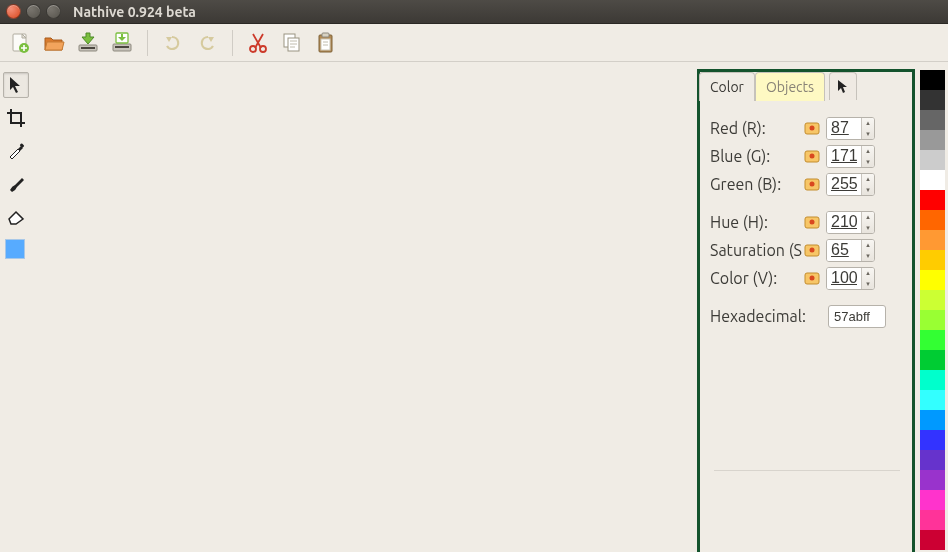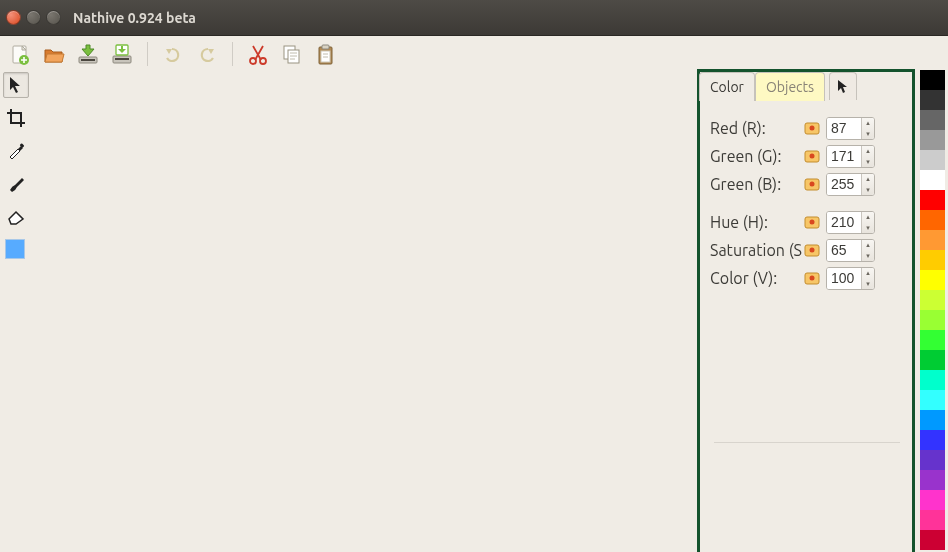--- a/index.html
+++ b/index.html
@@ -6,21 +6,21 @@
   body {
     font-family: "Ubuntu", "Segoe UI", sans-serif;
     font-size: 13px;
     background: #f0ece5;
     overflow: hidden;
     width: 948px;
     height: 552px;
     color: #3c3b37;
   }
   .titlebar {
-    height: 36px;
+    height: 24px;
     background: linear-gradient(to bottom, #4e4b46, #3c3935);
     display: flex;
     align-items: center;
     color: #dcd8d1;
     font-weight: bold;
     font-size: 14px;
     padding-left: 6px;
     border-bottom: 1px solid #2a2824;
   }
   .window-btns { display: flex; gap: 5px; margin-right: 12px; }
@@ -132,22 +132,22 @@
   .burn {
     width: 20px; height: 20px;
     margin-right: 4px;
     display:flex;align-items:center;justify-content:center;
   }
   .spin {
     display: flex; border: 1px solid #b6b2aa; border-radius: 3px;
     background: #fff; height: 23px; overflow: hidden;
   }
   .spin input {
-    width: 34px; border: none; outline: none; font-size: 14px;
-    padding: 2px 4px; color: #3c3b37; background: #fff;
+    width: 34px; border: none; outline: none; font-size: 16px;
+    padding: 2px 4px; color: #3c3b37; background: #fff; text-decoration: underline;
   }
   .spin .arrows {
     width: 13px; border-left: 1px solid #c9c5be;
     display: flex; flex-direction: column;
     background: linear-gradient(#f8f6f2,#e8e4dd);
   }
   .spin .ar { flex:1; display:flex;align-items:center;justify-content:center; font-size:7px;color:#6b675f;}
   .hex-input {
     border: 1px solid #b6b2aa; border-radius: 3px;
     background: #fff; height: 23px; width: 58px;
@@ -311,21 +311,21 @@
           </span>
         <div class="spin">
             <input value="87" style="">
             <div class="arrows">
               <div class="ar">▴</div>
               <div class="ar">▾</div>
             </div>
           </div>
       </div>
       <div class="row">
-        <span class="row-label">Green (G):</span>
+        <span class="row-label">Blue (G):</span>
         <span class="burn">
             <svg width="16" height="16">
               <rect x="1" y="3" width="14" height="11" rx="2" fill="#f7c667" stroke="#c38d2e"></rect>
               <circle cx="8" cy="8" r="2.5" fill="#d9481f"></circle>
             </svg>
           </span>
         <div class="spin">
             <input value="171" style="">
             <div class="arrows">
               <div class="ar">▴</div>
@@ -396,20 +396,24 @@
             <input value="100" style="">
             <div class="arrows">
               <div class="ar">▴</div>
               <div class="ar">▾</div>
             </div>
           </div>
       </div>
 
       <div class="row-spacer"></div>
 
+      <div class="row">
+        <span class="row-label" style="flex:0 0 118px">Hexadecimal:</span>
+        <input class="hex-input" value="57abff" style="">
+      </div>
 
       <div class="panel-divider"></div>
     </div>
     <div class="clear-btn">
       <span>⌫</span>
     </div>
   </div>
 
   <div class="swatch-col" id="swatch-col">
       <div class="sw" style="background: rgb(0, 0, 0);"></div>

